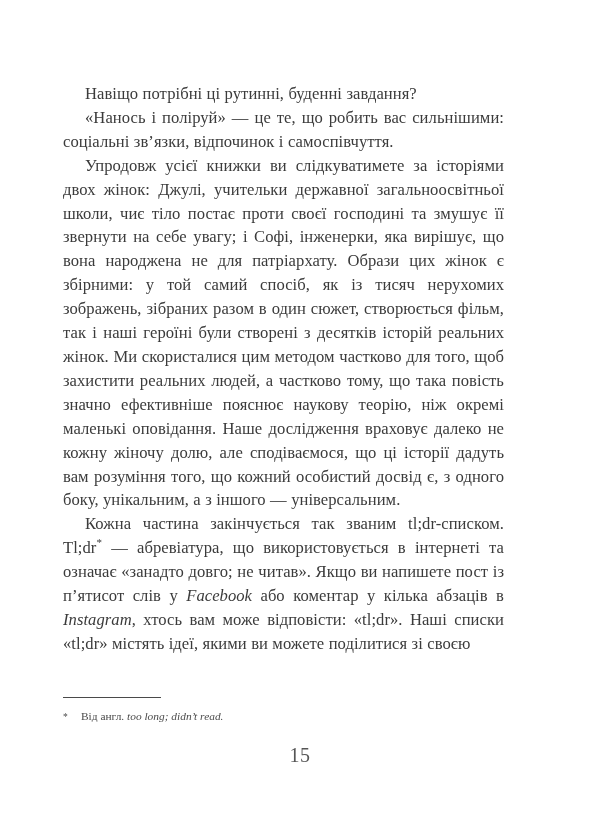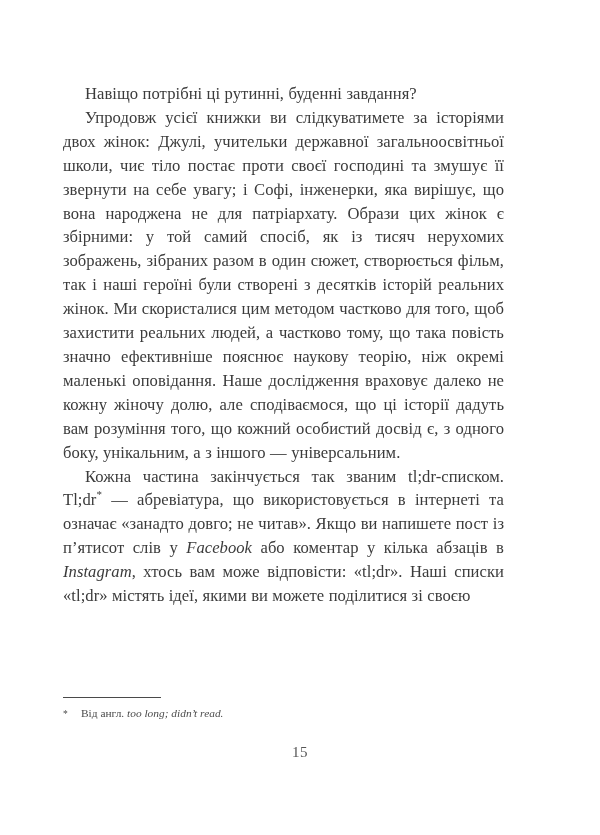--- a/index.html
+++ b/index.html
@@ -55,21 +55,21 @@
   .footnote-rule {
     width: 98px;
     height: 1px;
     background: #4a4a4a;
     margin: 0 0 8px 0;
     border: 0;
   }
   .footnote {
     margin: 0;
     font-size: 11.4px;
-    line-height: 15px;
+    line-height: 20px;
     color: #4b4b4b;
     text-indent: 0;
     padding-left: 0;
   }
   .footnote .fn-mark {
     display: inline-block;
     width: 18px;
     font-size: 9.5px;
     vertical-align: top;
     position: relative;
@@ -77,35 +77,36 @@
   }
   .footnote .fn-body {
     display: inline;
   }
   .folio {
     position: absolute;
     left: 0;
     top: 744px;
     width: 600px;
     text-align: center;
-    font-size: 15px;
+    font-size: 20px;
     color: #555555;
     letter-spacing: 0.4px;
   }
 </style>
 </head>
 <body>
 
 <div class="page">
 
   <div class="textblock">
 
     <p class="para">Навіщо потрібні ці рутинні, буденні завдання?</p>
 
 
+    <p class="para">«Нанось і поліруй» — це те, що робить вас сильнішими: соціальні зв’язки, відпочинок і самоспівчуття.</p>
 
     <p class="para">Упродовж усієї книжки ви слідкуватимете за історіями двох жінок: Джулі, учительки державної загальноосвітньої школи, чиє тіло постає проти своєї господині та змушує її звернути на себе увагу; і Софі, інженерки, яка вирішує, що вона народжена не для патріархату. Образи цих жінок є збірними: у той самий спосіб, як із тисяч нерухомих зображень, зібраних разом в один сюжет, створюється фільм, так і наші героїні були створені з десятків історій реальних жінок. Ми скористалися цим методом частково для того, щоб захистити реальних людей, а частково тому, що така повість значно ефективніше пояснює наукову теорію, ніж окремі маленькі оповідання. Наше дослідження враховує далеко не кожну жіночу долю, але сподіваємося, що ці історії дадуть вам розуміння того, що кожний особистий досвід є, з одного боку, унікальним, а з іншого — універсальним.</p>
 
     <p class="para">
       <span>Кожна частина закінчується так званим tl;dr-списком. Tl;dr</span><span class="fn-ref">*</span><span> — абревіатура, що використовується в інтернеті та означає «занадто довго; не читав». Якщо ви напишете пост із п’ятисот слів у </span><em class="it">Facebook</em><span> або коментар у кілька абзаців в </span><em class="it">Instagram</em><span>, хтось вам може відповісти: «tl;dr». Наші списки «tl;dr» містять ідеї, якими ви можете поділитися зі своєю</span>
     </p>
 
   </div>
 
   <div class="footnote-area">

